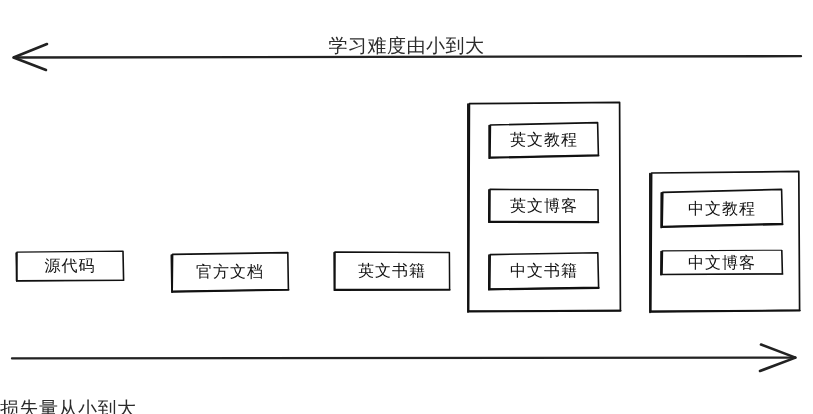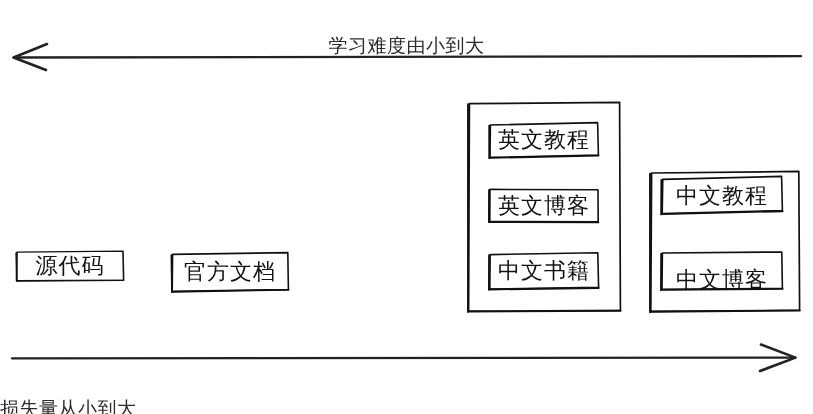--- a/index.html
+++ b/index.html
@@ -62,21 +62,21 @@
     position: absolute;
     left: -4px; top: -4px;
     width: calc(100% + 8px);
     height: calc(100% + 8px);
     overflow: visible;
     pointer-events: none;
   }
   .node .node-text {
     position: relative;
     z-index: 2;
-    font-size: 22px;
+    font-size: 16px;
     line-height: 1;
     color: #111111;
     white-space: nowrap;
     letter-spacing: 1px;
   }
   .group-box {
     position: absolute;
     box-sizing: border-box;
     background: #ffffff;
   }
@@ -93,22 +93,22 @@
   #node-source      { left: 16px;  top: 252px; width: 108px; height: 28px; }
   #node-official    { left: 171px; top: 252px; width: 118px; height: 40px; }
   #node-enbook      { left: 334px; top: 251px; width: 116px; height: 40px; }
 
   #group-en         { left: 468px; top: 102px; width: 153px; height: 210px; }
   #node-entutorial  { left: 489px; top: 122px; width: 110px; height: 36px; }
   #node-enblog      { left: 489px; top: 188px; width: 110px; height: 36px; border-radius: 10px; }
   #node-cnbook      { left: 489px; top: 252px; width: 110px; height: 38px; }
 
   #group-cn         { left: 650px; top: 171px; width: 150px; height: 141px; }
-  #node-cntutorial  { left: 661px; top: 176px; width: 122px; height: 39px; }
-  #node-cnblog      { left: 661px; top: 251px; width: 122px; height: 40px; align-items: flex-end; }
+  #node-cntutorial  { left: 661px; top: 189px; width: 122px; height: 39px; }
+  #node-cnblog      { left: 661px; top: 251px; width: 122px; height: 23px; }
 </style>
 </head>
 <body>
 
 <div id="canvas">
 
   <div class="axis-label" id="label-top">学习难度由小到大</div>
 
   <svg class="arrow-svg" id="arrow-top" viewBox="0 0 813 40">
     <path d="M14,19.5 L801,18.2" stroke="#222222" stroke-width="2.3" fill="none" stroke-linecap="round"></path>
@@ -124,20 +124,27 @@
   </div>
 
   <div class="node" id="node-official">
     <svg class="sketch" viewBox="0 0 126 48" preserveAspectRatio="none">
       <path d="M5.6,6.4 L120.8,4.6 L121.4,41.5 L5.2,43.4 Z" fill="#ffffff" stroke="#111111" stroke-width="1.6" stroke-linejoin="round"></path>
       <path d="M4.4,7.2 L5.0,44.2 M5.6,43.8 L121.6,41.8" fill="none" stroke="#111111" stroke-width="1.8" stroke-linecap="round"></path>
     </svg>
     <span class="node-text">官方文档</span>
   </div>
 
+  <div class="node" id="node-enbook">
+    <svg class="sketch" viewBox="0 0 124 48" preserveAspectRatio="none">
+      <path d="M5,5 L119.4,5.4 L119.6,42.2 L4.8,42.4 Z" fill="#ffffff" stroke="#111111" stroke-width="1.5" stroke-linejoin="round"></path>
+      <path d="M4.2,5.6 L4.4,43.2 M4.8,43.0 L119.8,42.8" fill="none" stroke="#111111" stroke-width="1.8" stroke-linecap="round"></path>
+    </svg>
+    <span class="node-text">英文书籍</span>
+  </div>
 
   <div class="group-box" id="group-en">
     <svg class="sketch" viewBox="0 0 161 218" preserveAspectRatio="none">
       <path d="M5.4,5.6 L155.6,4.4 L156.4,212.4 L4.6,213.2 Z" fill="#ffffff" stroke="#111111" stroke-width="1.7" stroke-linejoin="round"></path>
       <path d="M4.0,6.2 L4.0,214.0 M4.8,213.6 L156.6,212.8" fill="none" stroke="#111111" stroke-width="1.9" stroke-linecap="round"></path>
     </svg>
   </div>
 
   <div class="node" id="node-entutorial">
     <svg class="sketch" viewBox="0 0 118 44" preserveAspectRatio="none">

